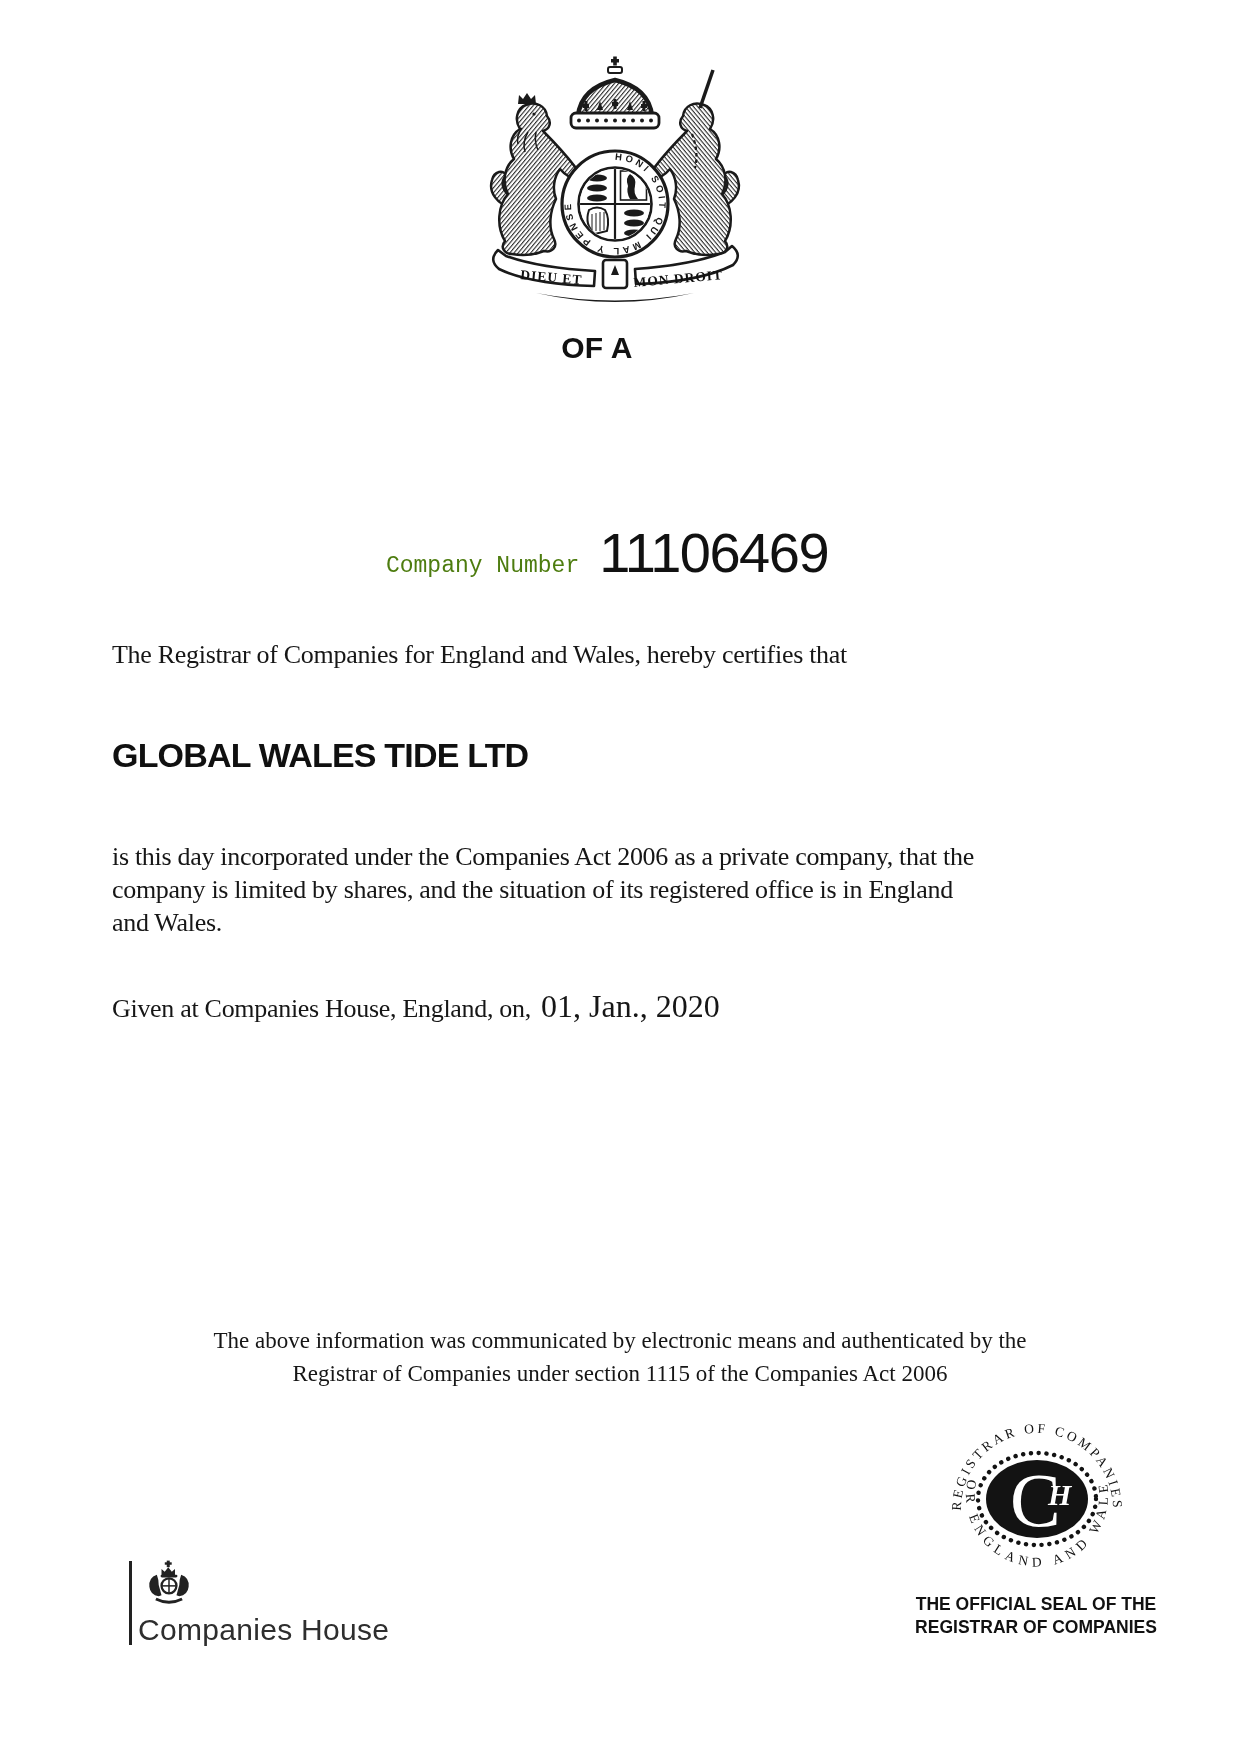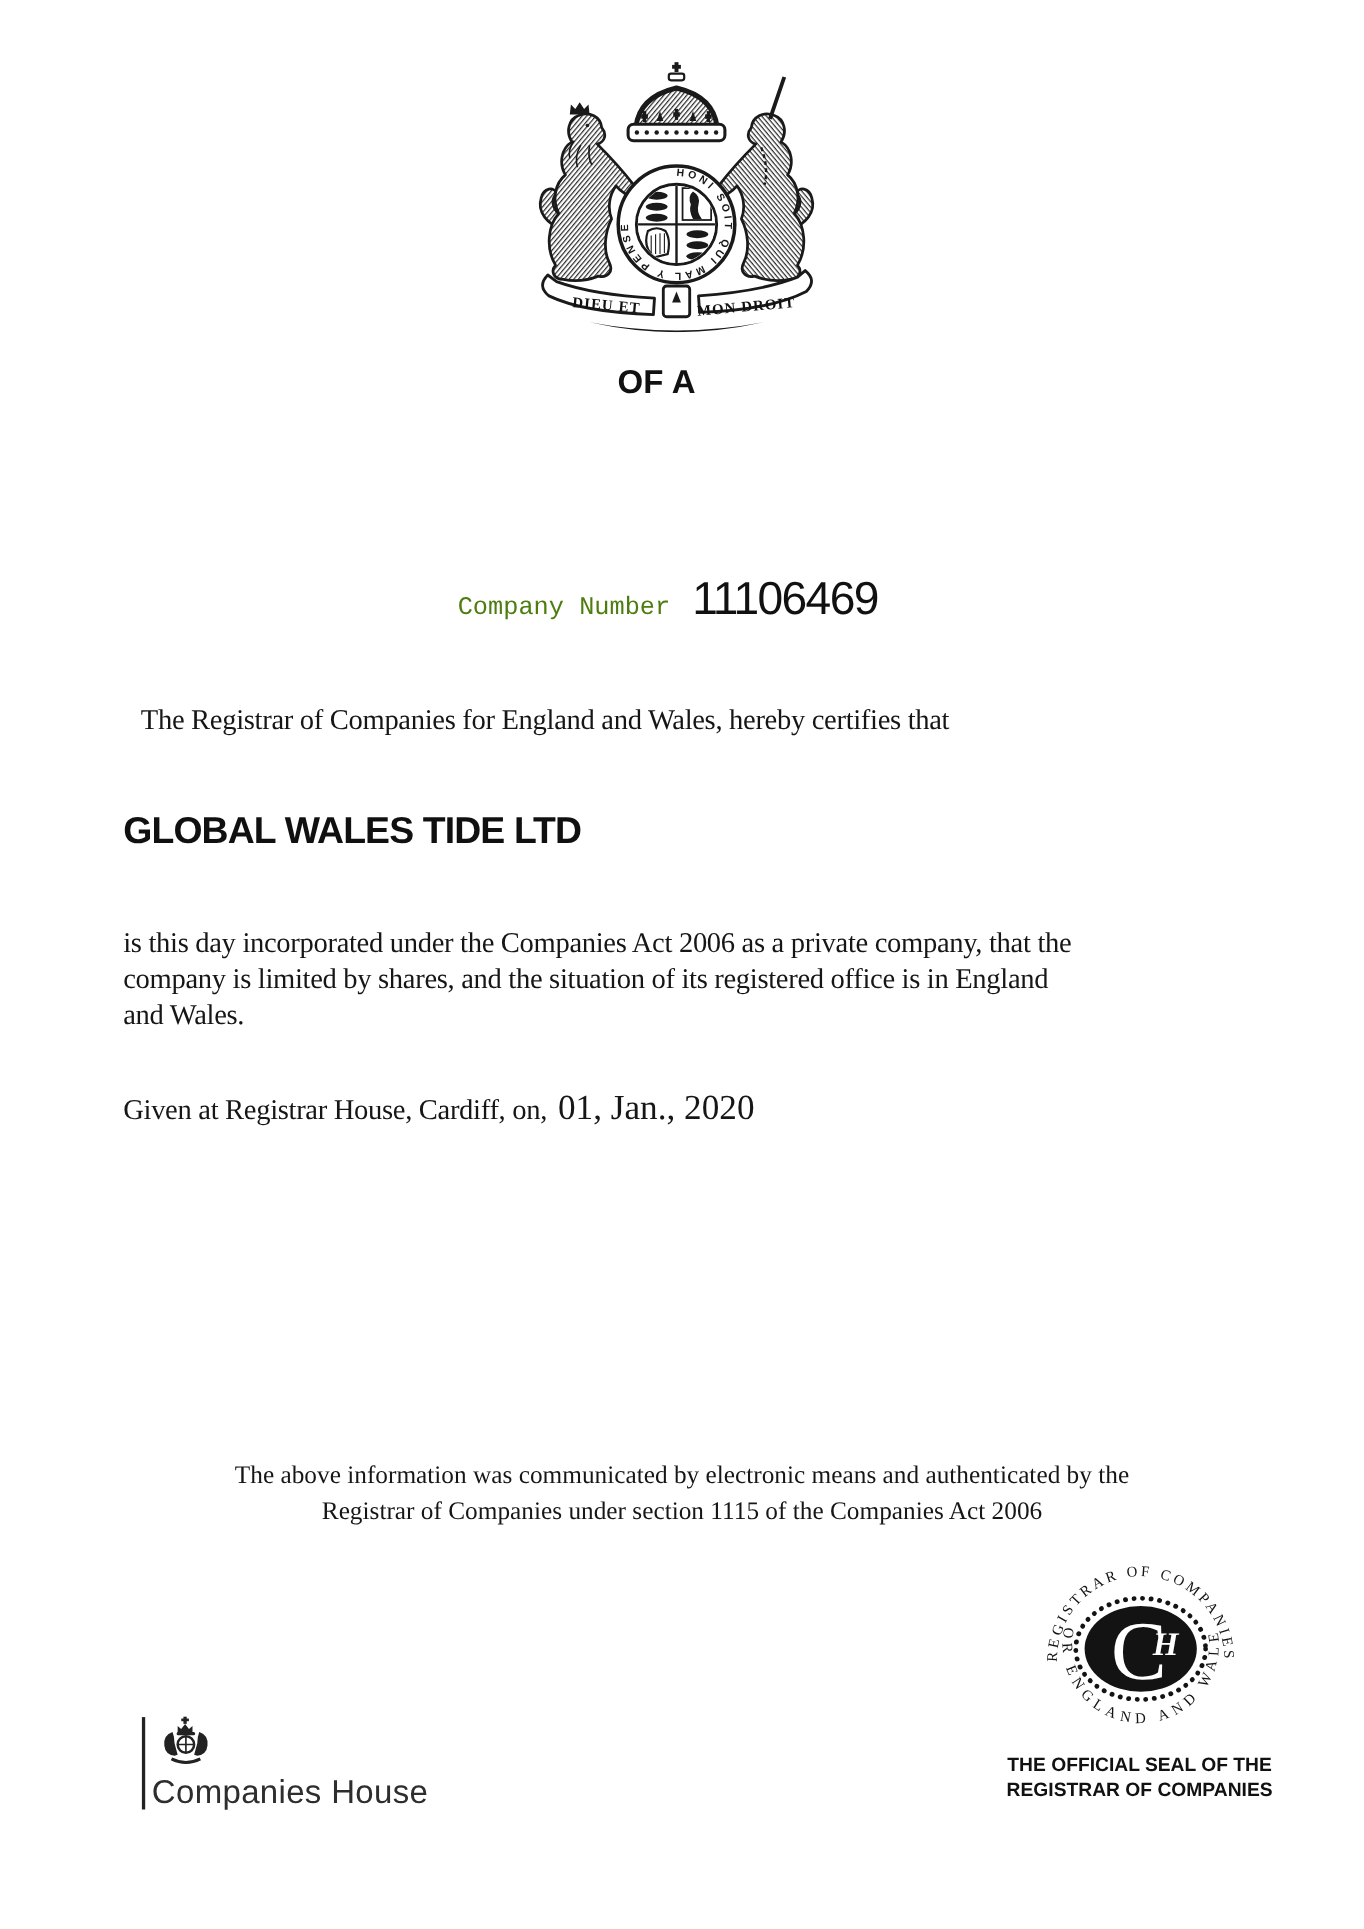--- a/index.html
+++ b/index.html
@@ -12,22 +12,22 @@
   .title-block {
     position:absolute; left:0; top:330px; width:1194px; text-align:center;
     font-family:"Liberation Sans", sans-serif; font-weight:bold;
     font-size:30px; line-height:35px; color:#111; letter-spacing:0.2px;
   }
   .cn-row {
     position:absolute; left:0; top:520px; width:1214px;
     display:flex; justify-content:center; align-items:baseline; gap:20px;
   }
   .cn-label { font-family:Liberation Mono, monospace; font-size:23px; color:#4d7c0f; }
-  .cn-value { font-family:"Liberation Sans", sans-serif; font-size:42px; letter-spacing:-1.5px; color:#111; }
-  .certifies { position:absolute; left:112px; top:640px; font-size:26px; letter-spacing:-0.3px;margin-left:16px; }
+  .cn-value { font-family:"Liberation Sans", sans-serif; font-size:56px; letter-spacing:-1.5px; color:#111; }
+  .certifies { position:absolute; left:112px; top:640px; font-size:26px; letter-spacing:-0.3px; }
   .company-name {
     position:absolute; left:112px; top:736px;
     font-family:"Liberation Sans", sans-serif; font-weight:bold;
     font-size:34px; letter-spacing:-0.8px; color:#101010;
   }
   .body-par { position:absolute; left:112px; top:840px; font-size:26px; line-height:33px; letter-spacing:-0.3px; }
   .given-row { position:absolute; left:112px; top:988px; display:flex; align-items:baseline; gap:10px; }
   .given-prefix { font-size:26px; letter-spacing:-0.3px; }
   .given-date { font-size:32px; }
   .footer-note { position:absolute; left:0; top:1324px; width:1240px; text-align:center; font-size:23px; line-height:33px; }
@@ -164,21 +164,21 @@
 
   <div class="company-name">GLOBAL WALES TIDE LTD</div>
 
   <div class="body-par">
     <div>is this day incorporated under the Companies Act 2006 as a private company, that the</div>
     <div>company is limited by shares, and the situation of its registered office is in England</div>
     <div>and Wales.</div>
   </div>
 
   <div class="given-row">
-    <span class="given-prefix">Given at Registrar House, Cardiff, on,</span>
+    <span class="given-prefix">Given at Companies House, England, on,</span>
     <span class="given-date">01, Jan., 2020</span>
   </div>
 
   <div class="footer-note">
     <div>The above information was communicated by electronic means and authenticated by the</div>
     <div>Registrar of Companies under section 1115 of the Companies Act 2006</div>
   </div>
 
   <svg class="seal" viewBox="0 0 186 186">
     <path id="sealTop" d="M17,103 A76,76 0 1 1 169,103" fill="none"></path>

